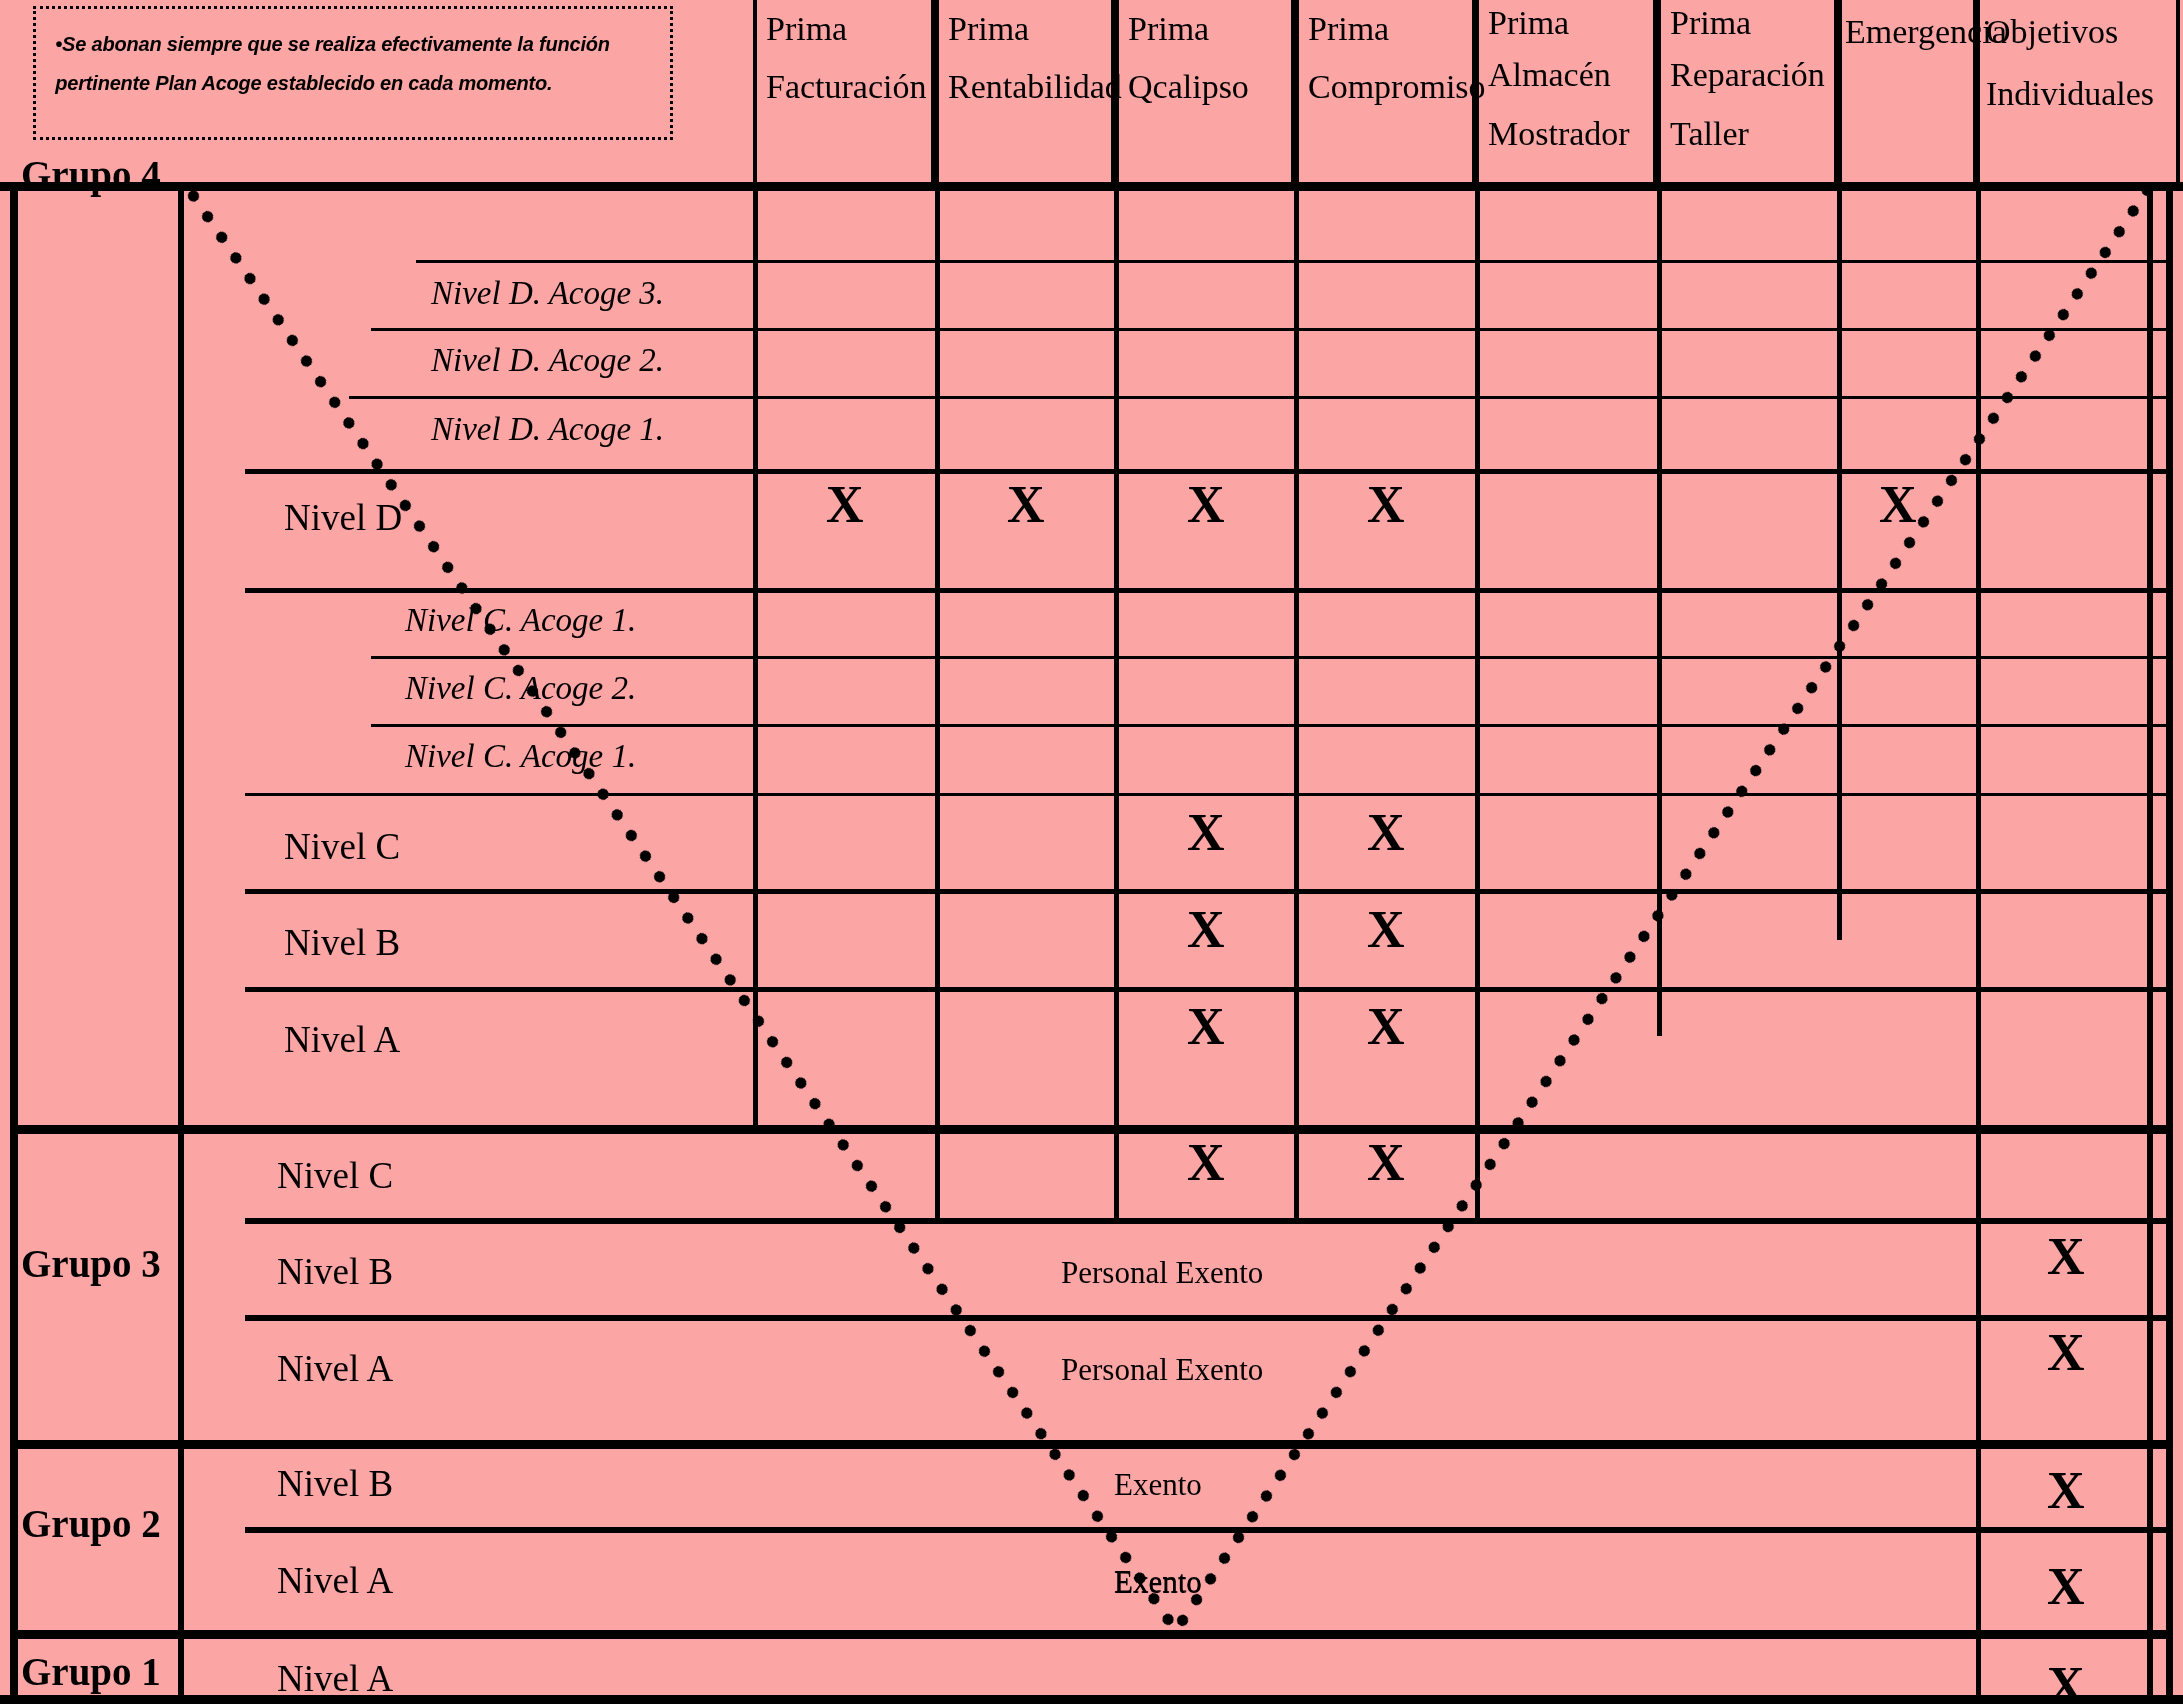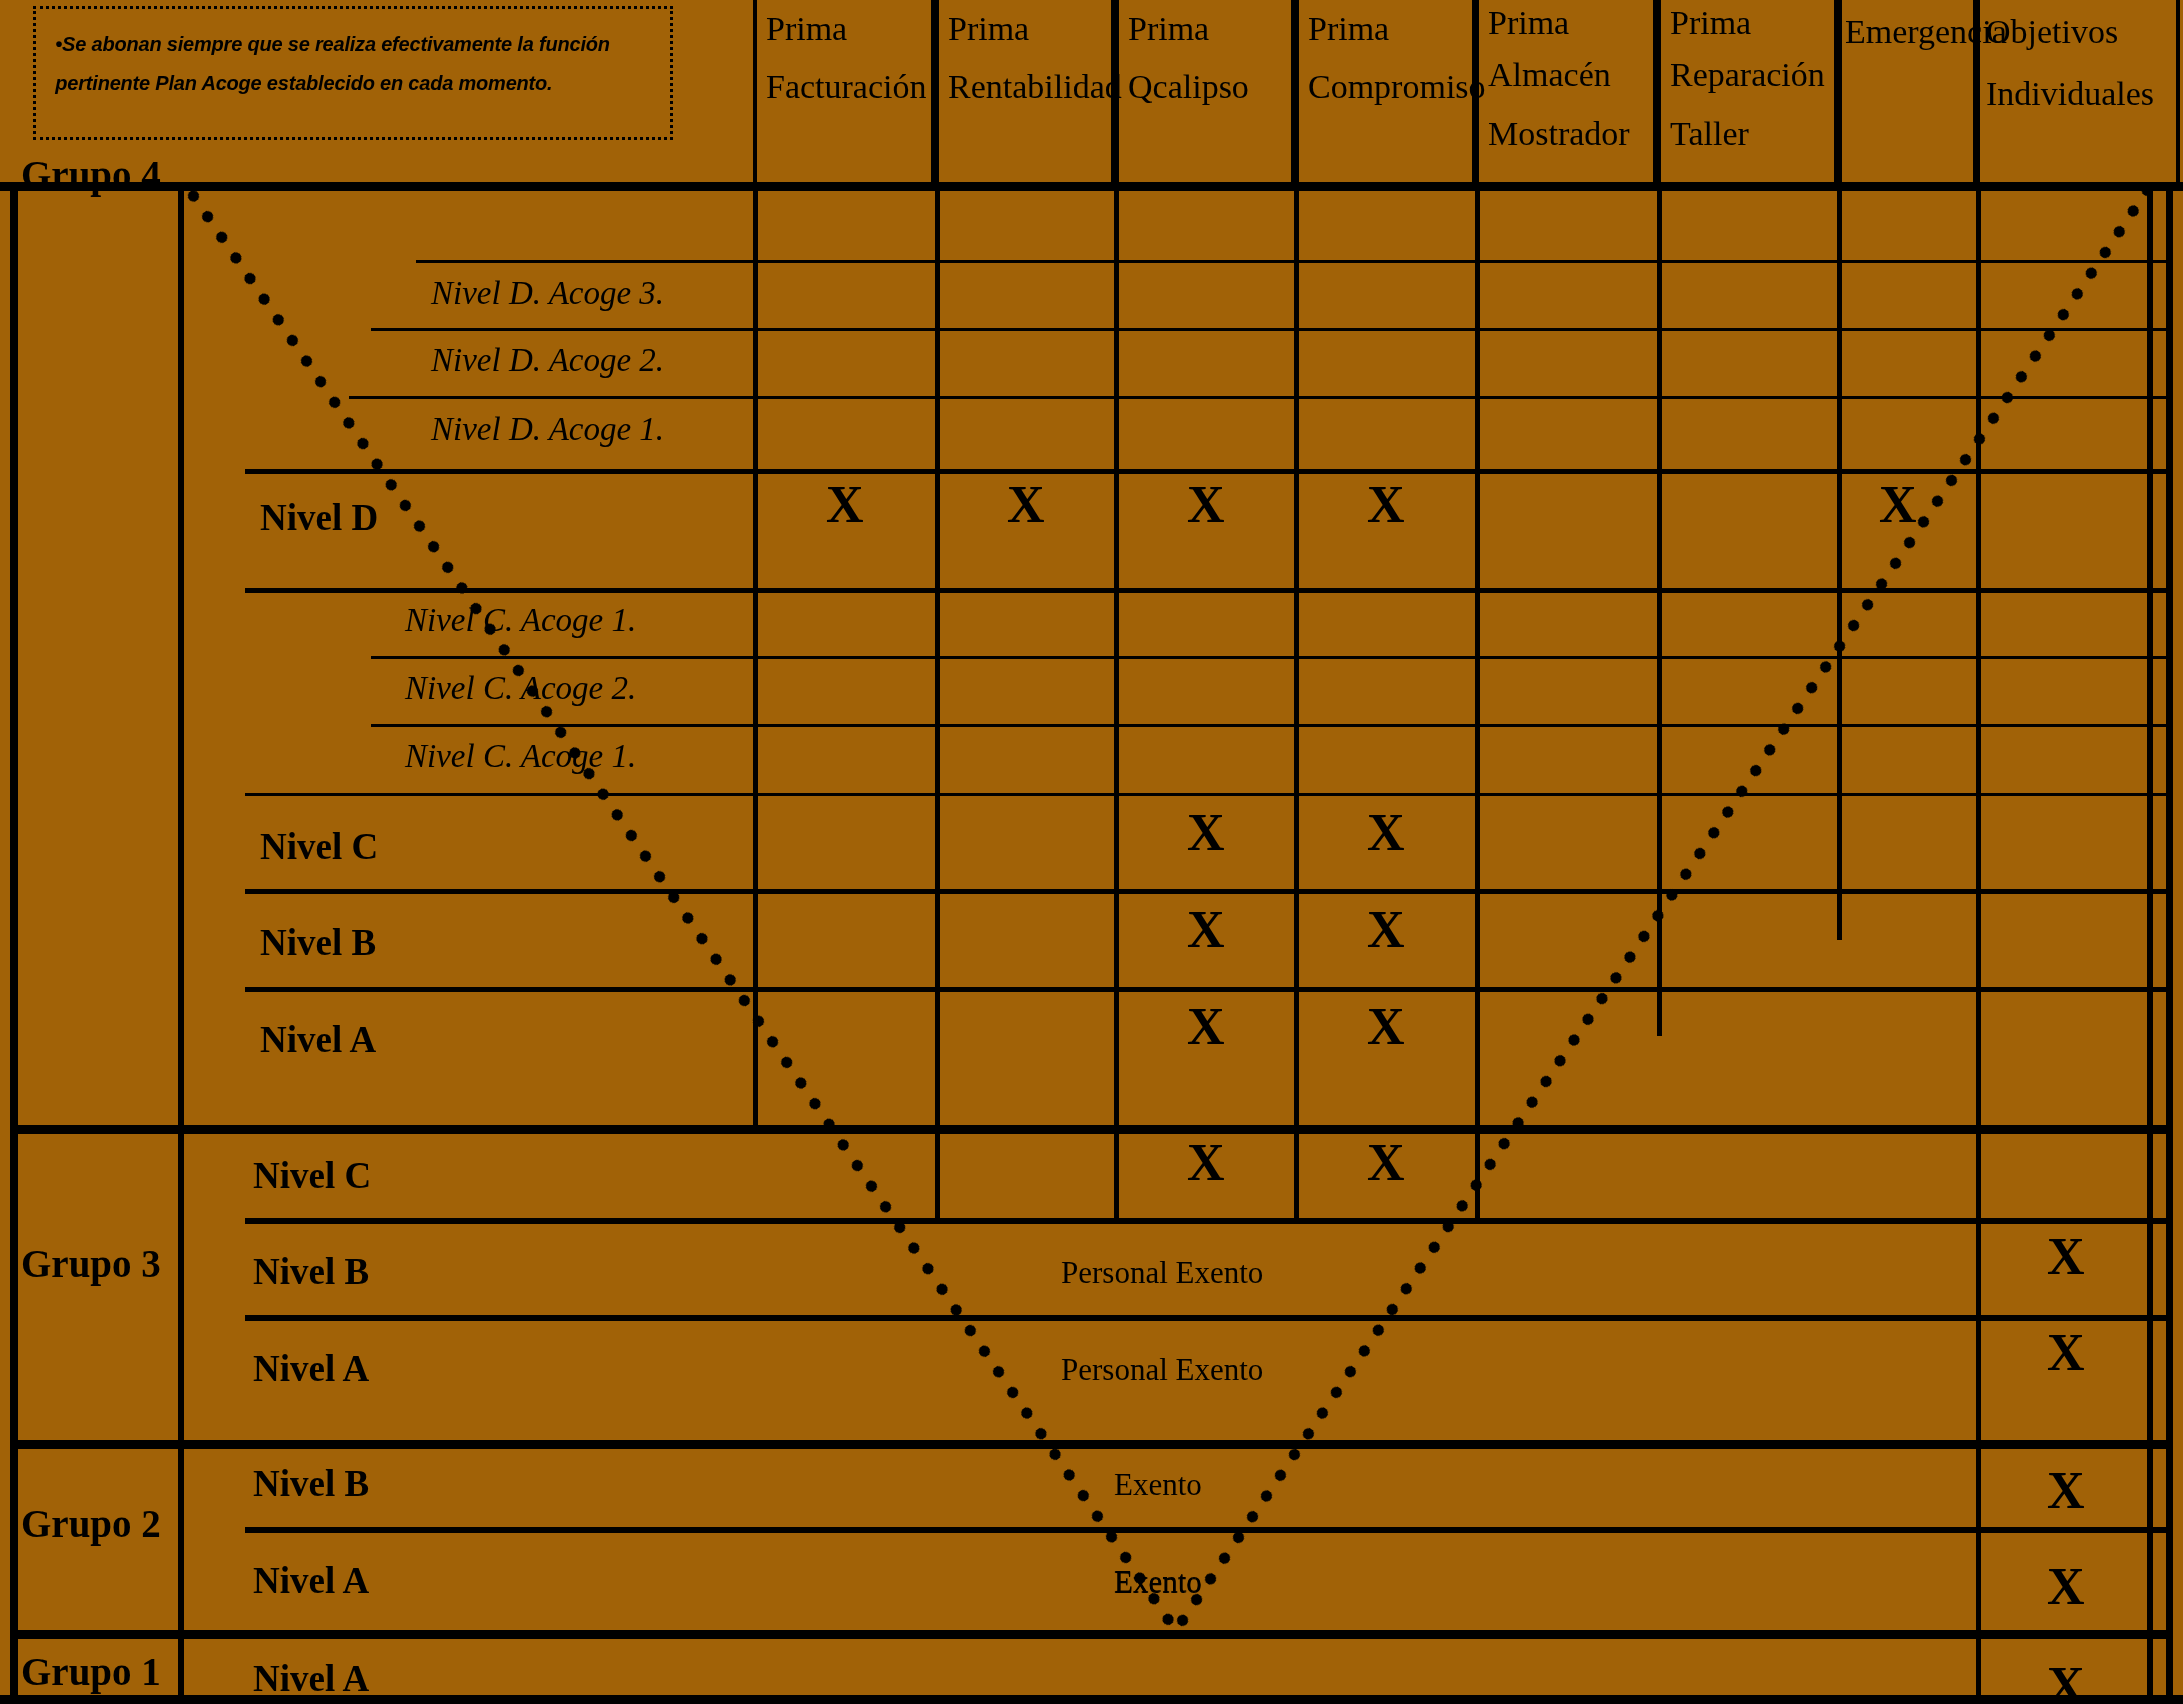--- a/index.html
+++ b/index.html
@@ -1,17 +1,17 @@
 <!DOCTYPE html>
 <html style="font-size:12px"><head>
 <meta charset="utf-8">
 <style>
   html,body{margin:0;padding:0;background:#fff;}
   body{font-family:"Liberation Serif", serif;color:#000;}
-  #page{position:relative;width:2183px;height:1704px;background:#a16207;overflow:hidden;}
+  #page{position:relative;width:2183px;height:1704px;background:#fca5a5;overflow:hidden;}
 
   
   #note{
     position:absolute;left:33px;top:6px;width:640px;height:134px;
     border:3px dotted #000;box-sizing:border-box;
     padding:16.3px 19.3px 0 19.3px;
   }
   #note .line{
     font-family:"Liberation Sans", sans-serif;
     font-style:italic;font-weight:bold;font-size:20px;line-height:39px;
@@ -29,21 +29,21 @@
   .hcell .l{font-size:34px;line-height:58px;white-space:nowrap;}
 
   
   #frame{position:absolute;left:0;top:182px;width:2183px;height:1522px;box-sizing:border-box;}
   .hline{position:absolute;background:#000;}
   .vline{position:absolute;background:#000;}
 
   
   .lbl{position:absolute;white-space:nowrap;}
   .grupo{font-size:39px;font-weight:bold;}
-  .nivel{font-size:37px;font-weight:bold;}
+  .nivel{font-size:37px;font-weight:normal;margin-left:24px;}
   .acoge{font-size:33px;font-style:italic;}
   .xmark{position:absolute;font-size:52px;font-weight:bold;line-height:1;}
   .exento{position:absolute;font-size:31px;white-space:nowrap;}
 
   
   .diag{position:absolute;transform-origin:0 0;height:0;}
   .diag i{
     display:block;width:100%;height:13.4px;
     background-image:radial-gradient(circle, #000 38%, transparent 42%);
     background-size:25px 13.4px;background-repeat:repeat-x;

